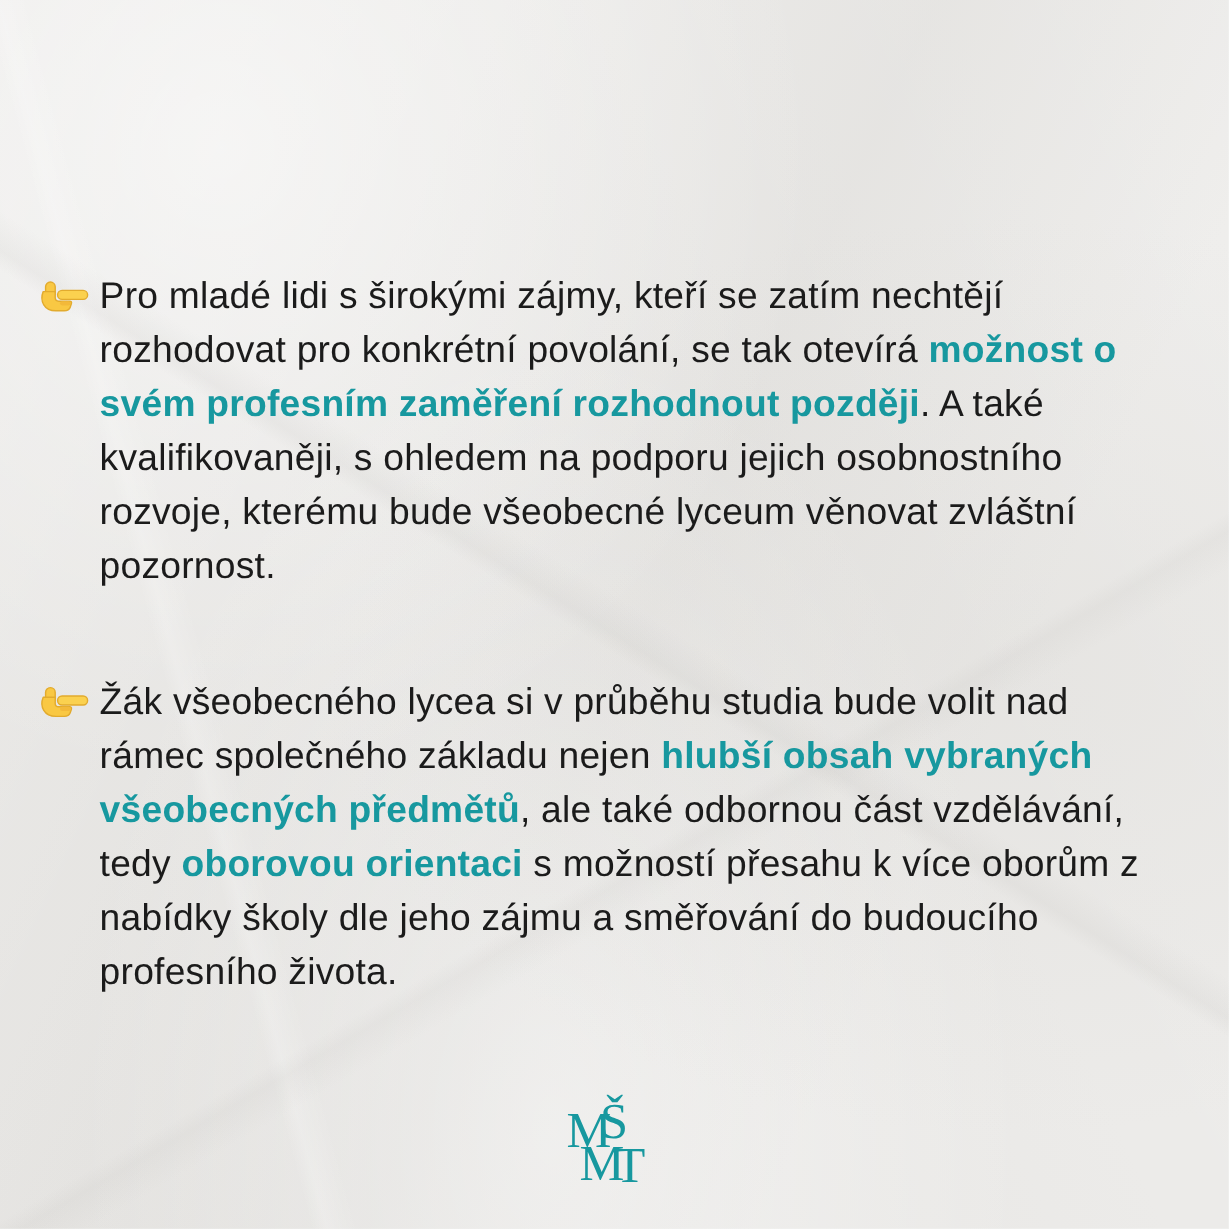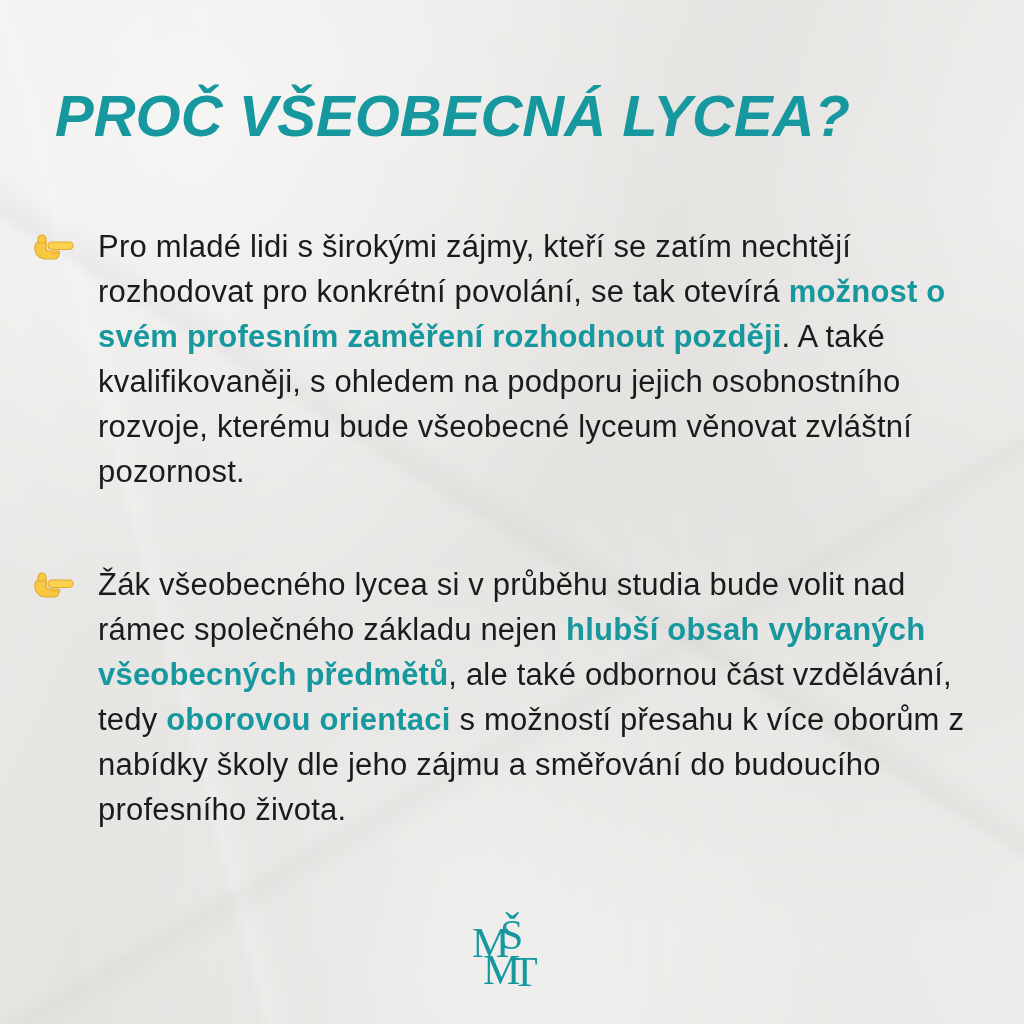--- a/index.html
+++ b/index.html
@@ -28,21 +28,21 @@
   .title{
     position:absolute;left:55px;top:84px;margin:0;
     font-size:58px;line-height:1.1;
     font-weight:bold;font-style:italic;
     letter-spacing:0px;
     color:#17989f;
     white-space:nowrap;
   }
   .bullet{
     position:absolute;left:33px;width:940px;
-    display:flex;align-items:flex-start;gap:23px;
+    display:flex;align-items:flex-start;gap:8px;
   }
   .bullet-1{top:224px;}
   .bullet-2{top:562px;}
   .hand{
     flex:0 0 42px;margin-top:8px;
   }
   .bullet-text{
     margin:0;width:872px;
     font-size:31px;line-height:45px;
     color:#1b1b1b;
@@ -61,21 +61,20 @@
   .logo .l-m1{left:0;top:0;}
   .logo .l-s {left:28px;top:-8px;}
   .logo .l-m2{left:11px;top:27px;}
   .logo .l-t {left:40px;top:29px;}
 </style>
 </head>
 <body>
 
 <div class="canvas">
 
-  <h1 class="title">PROČ VŠEOBECNÁ LYCEA?</h1>
 
   <div class="bullet bullet-1">
     <span class="hand">
       <svg width="42" height="32" viewBox="0 0 42 32" aria-hidden="true">
         <g stroke="#e2ab2e" stroke-width="1.2" stroke-linejoin="round">
           <rect x="5" y="3" width="8" height="13" rx="4" fill="#f9c843"></rect>
           <rect x="15" y="10" width="25" height="7.5" rx="3.7" fill="#fbd14f"></rect>
           <path d="M3 11 q-2.5 6 .5 11 q3 5 10 5 l7 0 q4 0 5-3 l1-3 q.5-2-1.5-2 l-9 0 q-3 0-3-3 l0-5 z" fill="#f9c843"></path>
           <rect x="17" y="19" width="9" height="3.6" rx="1.8" fill="#f3b93a" stroke="none"></rect>
         </g>

